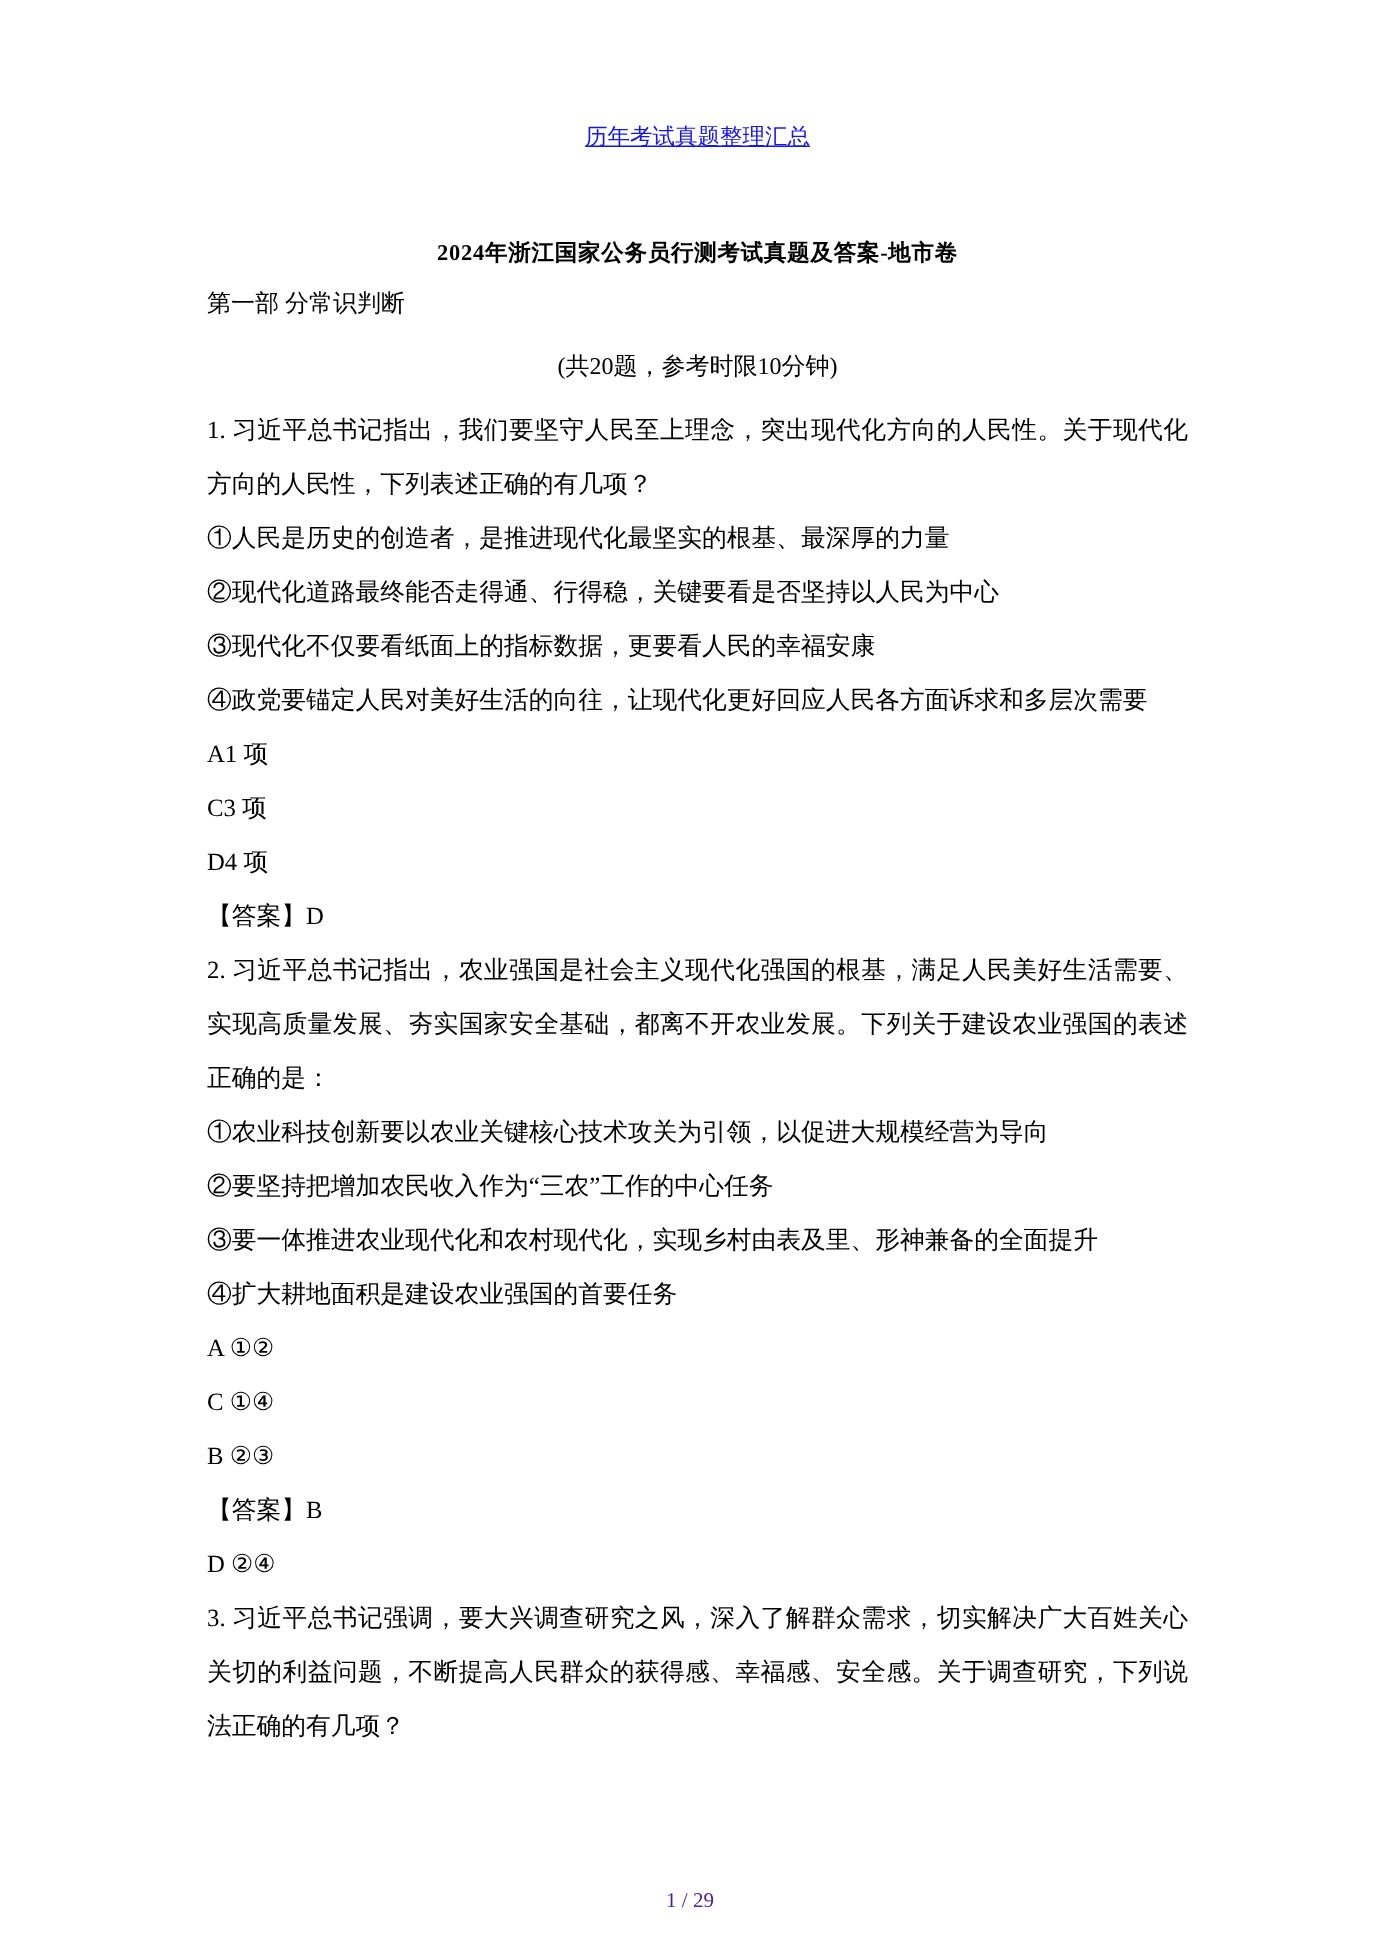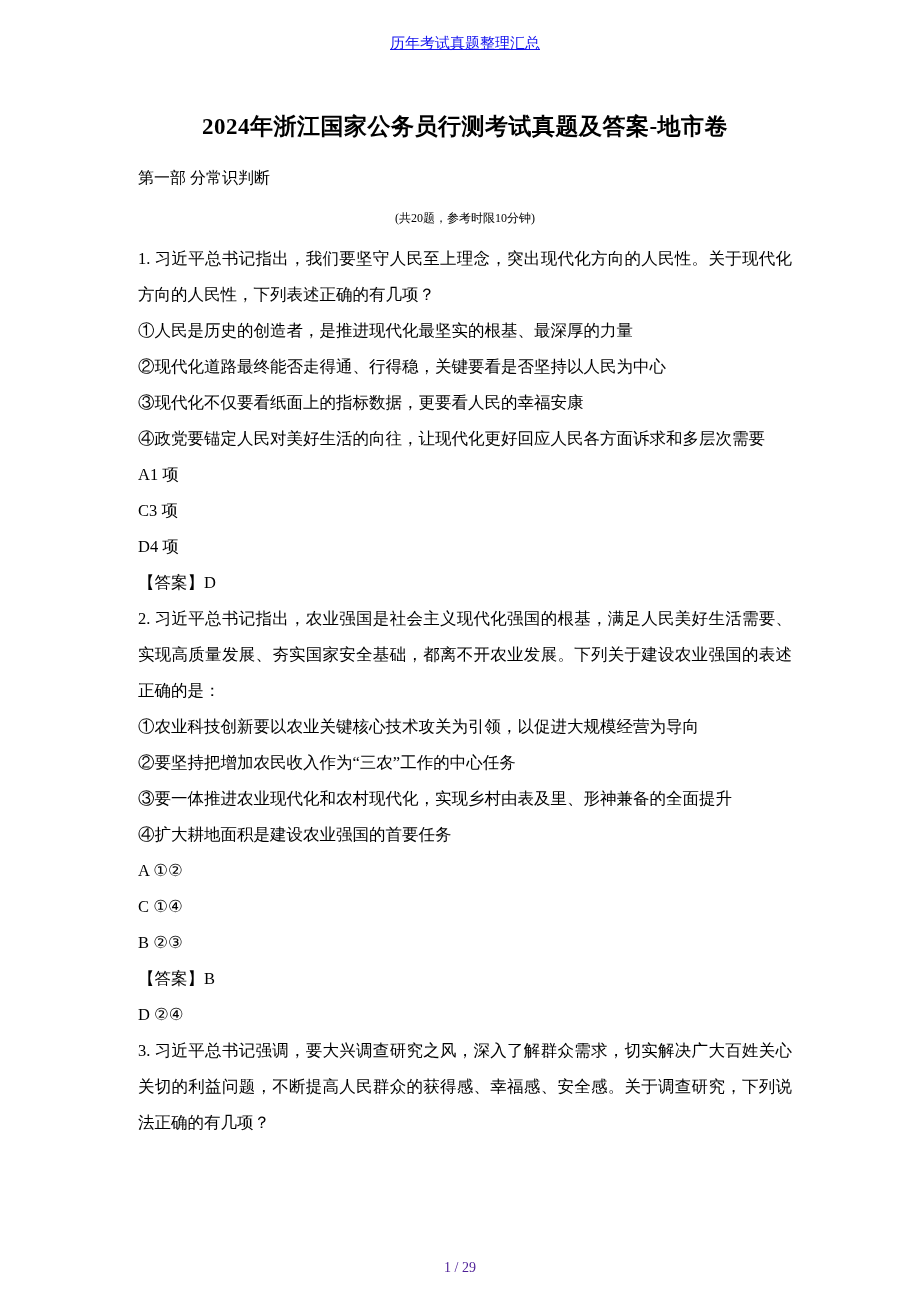--- a/index.html
+++ b/index.html
@@ -14,42 +14,43 @@
   }
   .page {
     width: 920px;
     height: 1302px;
     padding: 34px 128px 0 138px;
     position: relative;
   }
   .top-link-row {
     text-align: center;
     margin-bottom: 58px;
+    margin-top: 48px;
   }
   .top-link {
     color: #1414ee;
     font-size: 15px;
     text-decoration: underline;
     cursor: pointer;
   }
   .doc-title {
     text-align: center;
-    font-size: 23px;
+    font-size: 15px;
     font-weight: bold;
     letter-spacing: 0.5px;
-    margin-bottom: 26px;
+    margin-bottom: 14px;
   }
   .section-heading {
     text-align: left;
     font-size: 16px;
     margin-bottom: 21px;
   }
   .section-note {
     text-align: center;
-    font-size: 12px;
+    font-size: 16px;
     margin-bottom: 14px;
   }
   .doc-body p {
     font-size: 16.5px;
     line-height: 36px;
     text-align: justify;
     word-break: break-all;
   }
   .page-footer {
     position: absolute;

